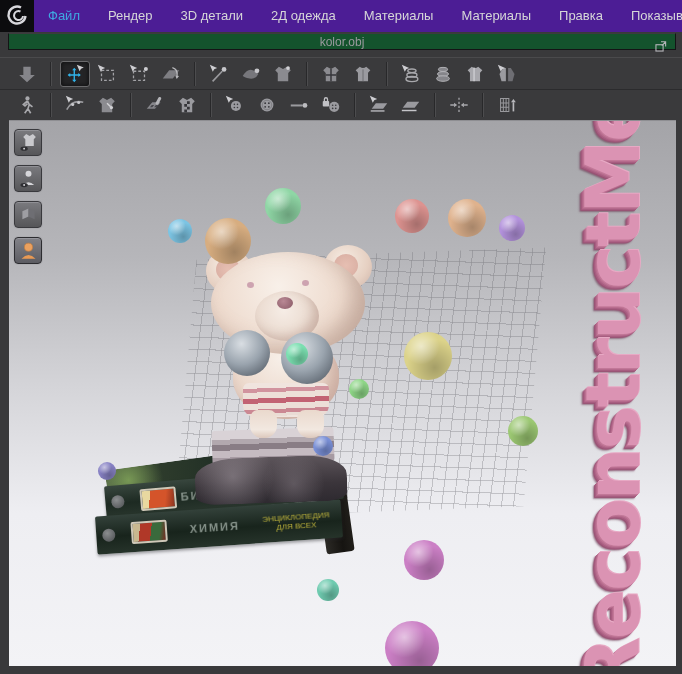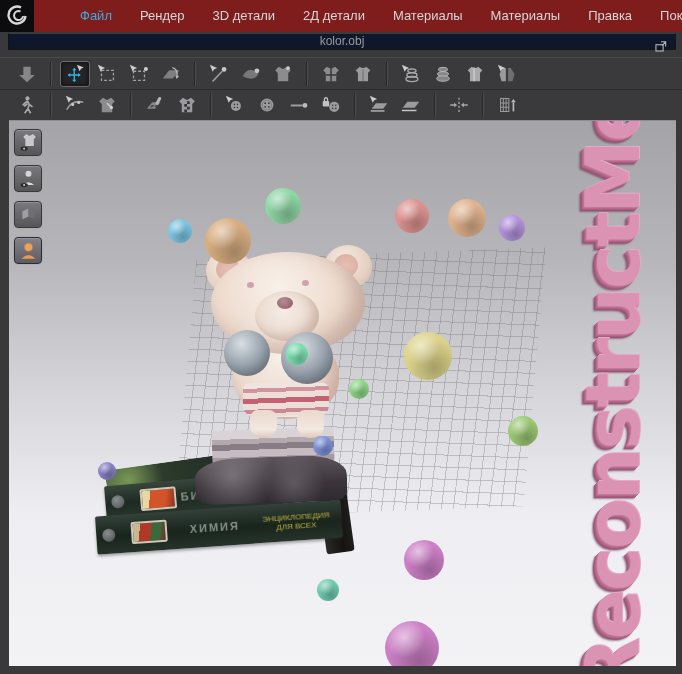--- a/index.html
+++ b/index.html
@@ -5,32 +5,32 @@
   * { margin:0; padding:0; box-sizing:border-box; }
   html,body { width:682px; height:674px; }
   body {
     position:relative; overflow:hidden;
     background:#39393b;
     font-family:"Liberation Sans", sans-serif;
   }
 
   
   .menubar { position:absolute; top:0; left:0; right:0; height:32px;
-    background:#7f1d1d; display:flex; align-items:center; z-index:20;gap:32px; }
+    background:#4c1d95; display:flex; align-items:center; z-index:20; }
   .logo { width:34px; height:32px; background:#0c0c0e;
     display:flex; align-items:center; justify-content:center; flex:none; }
   .logo svg { width:24px; height:24px; }
   .menu-item { color:#d6d6d8; font-size:13px; line-height:32px;
     padding:0 14px; white-space:nowrap; cursor:default; }
   .menu-item.active { color:#3fa9e1; }
 
   
   .titlebar { position:absolute; top:33px; left:8px; right:6px; height:17px;
-    background:#0f172a; border:1px solid #141416; border-top-color:#3c3c3e;
-    display:flex; justify-content:center; z-index:20; }
+    background:#14532d; border:1px solid #141416; border-top-color:#3c3c3e;
+    display:flex; align-items:center; justify-content:center; z-index:20; }
   .titlebar-title { color:#9a9a9e; font-size:12px; }
   .float-btn { position:absolute; right:5px; top:3px; width:18px; height:18px;
     display:flex; align-items:center; justify-content:center; }
   .float-btn svg { width:16px; height:16px; }
 
   
   .toolbar { position:absolute; left:0; right:0; background:#3a3a3c;
     display:flex; align-items:center; padding-left:8px; z-index:20; }
   #toolbar-row1 { top:57px; height:32px; border-top:1px solid #4a4a4c; }
   #toolbar-row2 { top:89px; height:31px; border-top:1px solid #2b2b2d; }
@@ -156,21 +156,21 @@
   <div class="logo">
     <svg viewBox="0 0 24 24">
         <path d="M16 3.5A8.5 8.5 0 1 0 20.5 12" stroke="#d8d8dc" stroke-width="2.4" fill="none"></path>
         <path d="M15.5 7.5A4.5 4.5 0 1 0 18 12" stroke="#d8d8dc" stroke-width="2" fill="none"></path>
       </svg>
   </div>
   <div id="menu-items" style="display:flex;">
       <div class="menu-item active">Файл</div>
       <div class="menu-item">Рендер</div>
       <div class="menu-item">3D детали</div>
-      <div class="menu-item">2Д детали</div>
+      <div class="menu-item">2Д одежда</div>
       <div class="menu-item">Материалы</div>
       <div class="menu-item">Материалы</div>
       <div class="menu-item">Правка</div>
       <div class="menu-item">Показывать</div>
     </div>
 </div>
 
 <div class="titlebar">
   <span class="titlebar-title">kolor.obj</span>
   <span class="float-btn">

